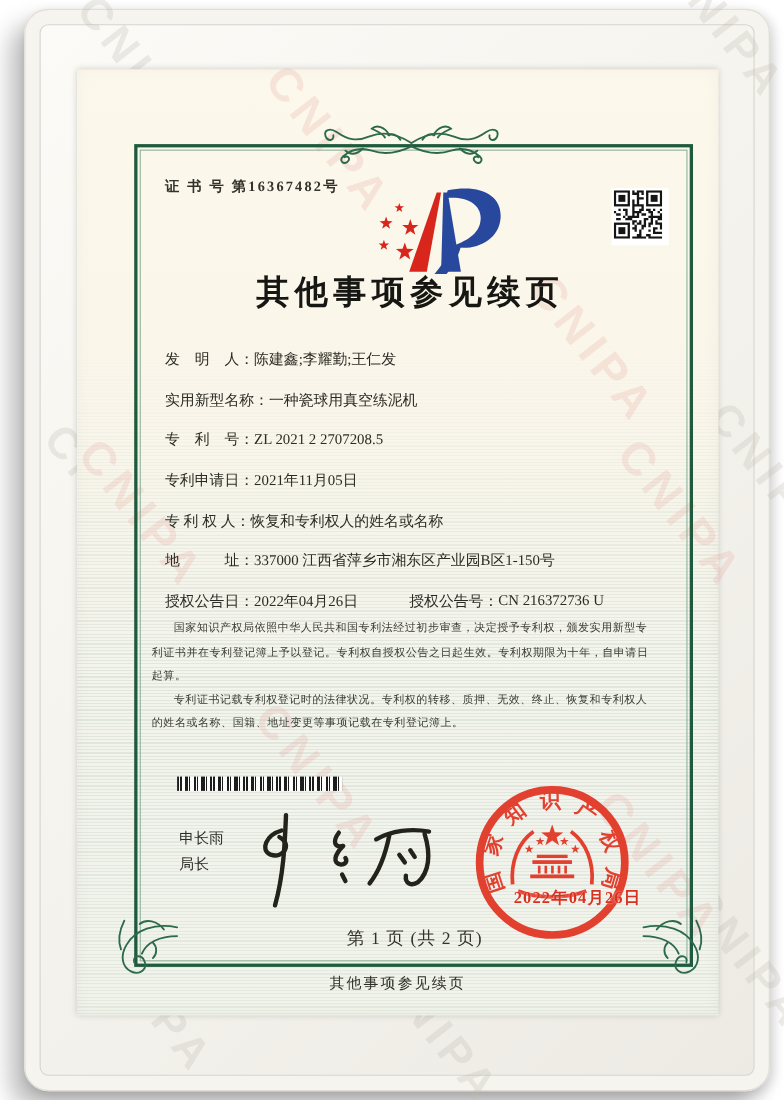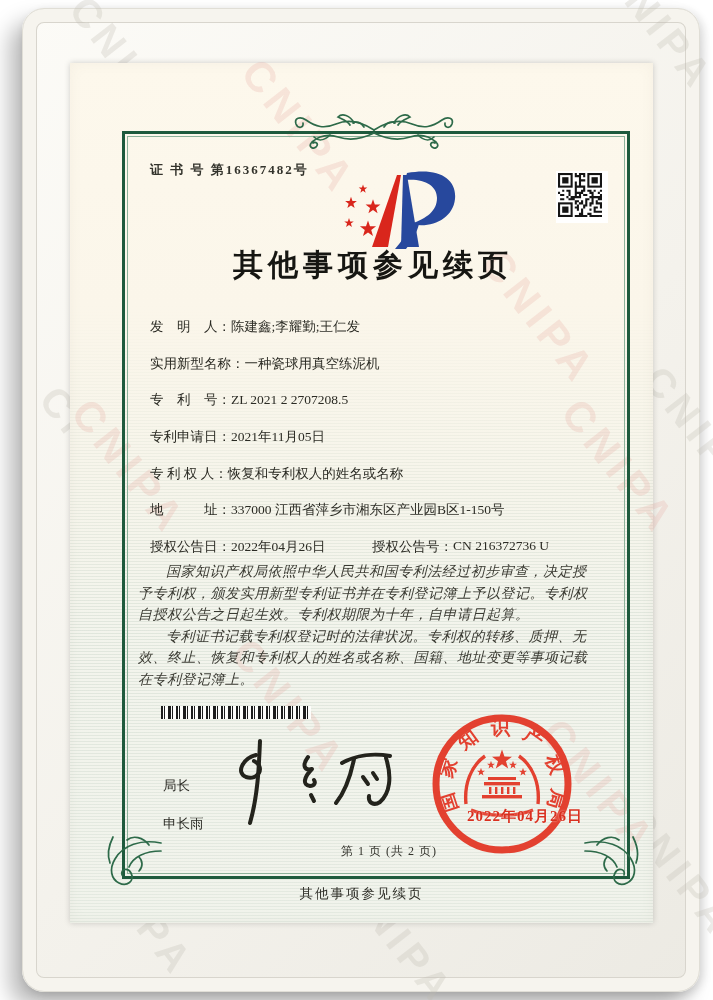--- a/index.html
+++ b/index.html
@@ -53,41 +53,41 @@
     position:absolute;top:114px;left:0;width:100%;text-align:center;
     font-size:30px;font-weight:bold;letter-spacing:5px;color:#161612;
   }
   .fields{position:absolute;left:28px;top:178px;width:460px;font-size:13.5px;color:#2b2b24;}
   .row{height:36.6px;display:flex;align-items:center;position:relative;}
   .flabel{flex:0 0 auto;white-space:pre;}
   .fvalue{white-space:pre;}
   .pair2{position:absolute;left:222px;display:flex;}
   .paras{
     position:absolute;left:16px;top:430px;width:460px;
-    font-size:14px;line-height:21.5px;color:#3a3a32;letter-spacing:.5px;font-style:italic;
+    font-size:10px;line-height:21.5px;color:#3a3a32;letter-spacing:.5px;
   }
   .paras p{margin:0;text-indent:2em;}
   .barcode{
     position:absolute;left:39px;top:575px;width:150px;height:13px;
     background:repeating-linear-gradient(90deg,
       #1c1c1c 0px,#1c1c1c 2px,#fdfdfb 2px,#fdfdfb 3px,
       #1c1c1c 3px,#1c1c1c 4px,#fdfdfb 4px,#fdfdfb 7px,
       #1c1c1c 7px,#1c1c1c 10px,#fdfdfb 10px,#fdfdfb 11px,
       #1c1c1c 11px,#1c1c1c 12px,#fdfdfb 12px,#fdfdfb 15px);
   }
   .director-title{position:absolute;left:41px;top:646px;font-size:13.5px;color:#2c2c26;}
-  .director-name{position:absolute;left:41px;top:684px;font-size:13.5px;color:#2c2c26;}
+  .director-name{position:absolute;left:41px;top:622px;font-size:13.5px;color:#2c2c26;}
   .signature{position:absolute;left:100px;top:598px;width:190px;height:100px;}
   .seal{position:absolute;left:307px;top:580px;width:146px;height:146px;mix-blend-mode:multiply;z-index:5;}
   .seal-date{
     position:absolute;left:318px;top:676px;width:170px;text-align:center;z-index:6;
     font-size:15px;font-weight:bold;color:#d9301f;letter-spacing:1px;
     text-shadow:0 0 2px rgba(255,255,255,.7);
   }
-  .page-ind{position:absolute;left:16px;top:712px;width:100%;text-align:center;font-size:12px;letter-spacing:1px;color:#33332c;}
+  .page-ind{position:absolute;left:4px;top:712px;width:100%;text-align:center;font-size:16px;letter-spacing:1px;color:#33332c;}
   .note{position:absolute;left:0;top:822px;width:100%;text-align:center;font-size:13.5px;letter-spacing:2px;color:#2e2e27;z-index:4;}
 </style>
 </head>
 <body>
 
 <svg width="0" height="0" style="position:absolute">
   <defs>
     <polygon id="star" points="0,-10 2.35,-3.24 9.51,-3.09 3.8,1.24 5.88,8.09 0,4 -5.88,8.09 -3.8,1.24 -9.51,-3.09 -2.35,-3.24"></polygon>
   </defs>
 </svg>

